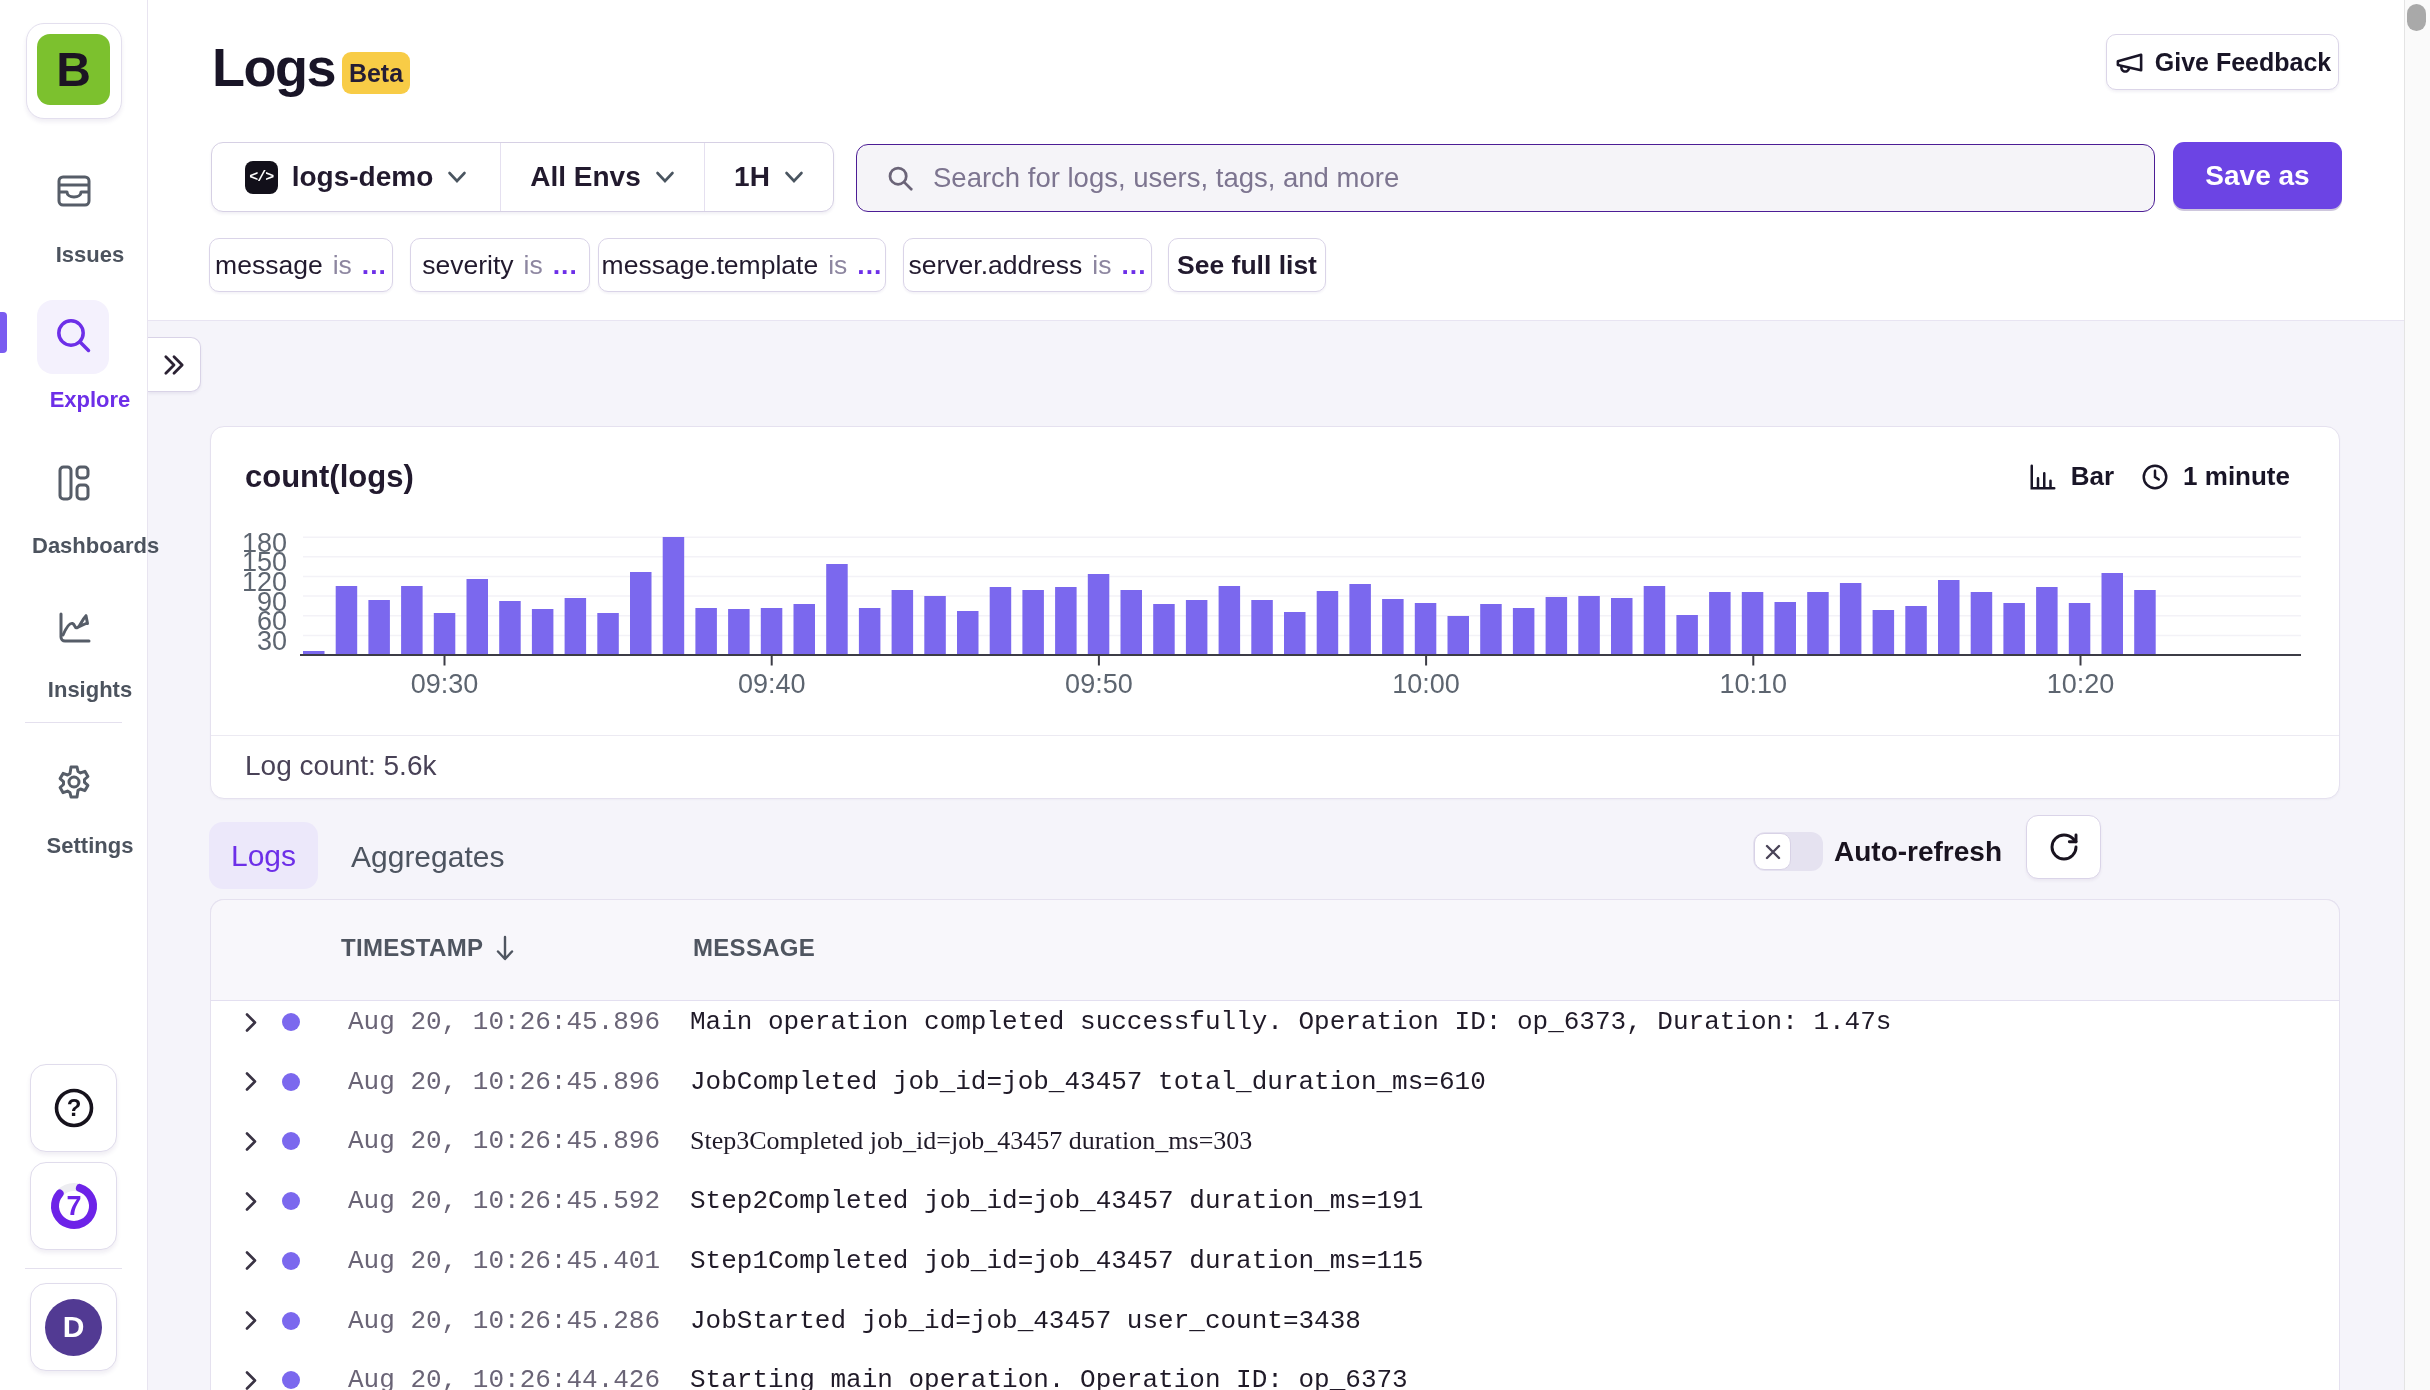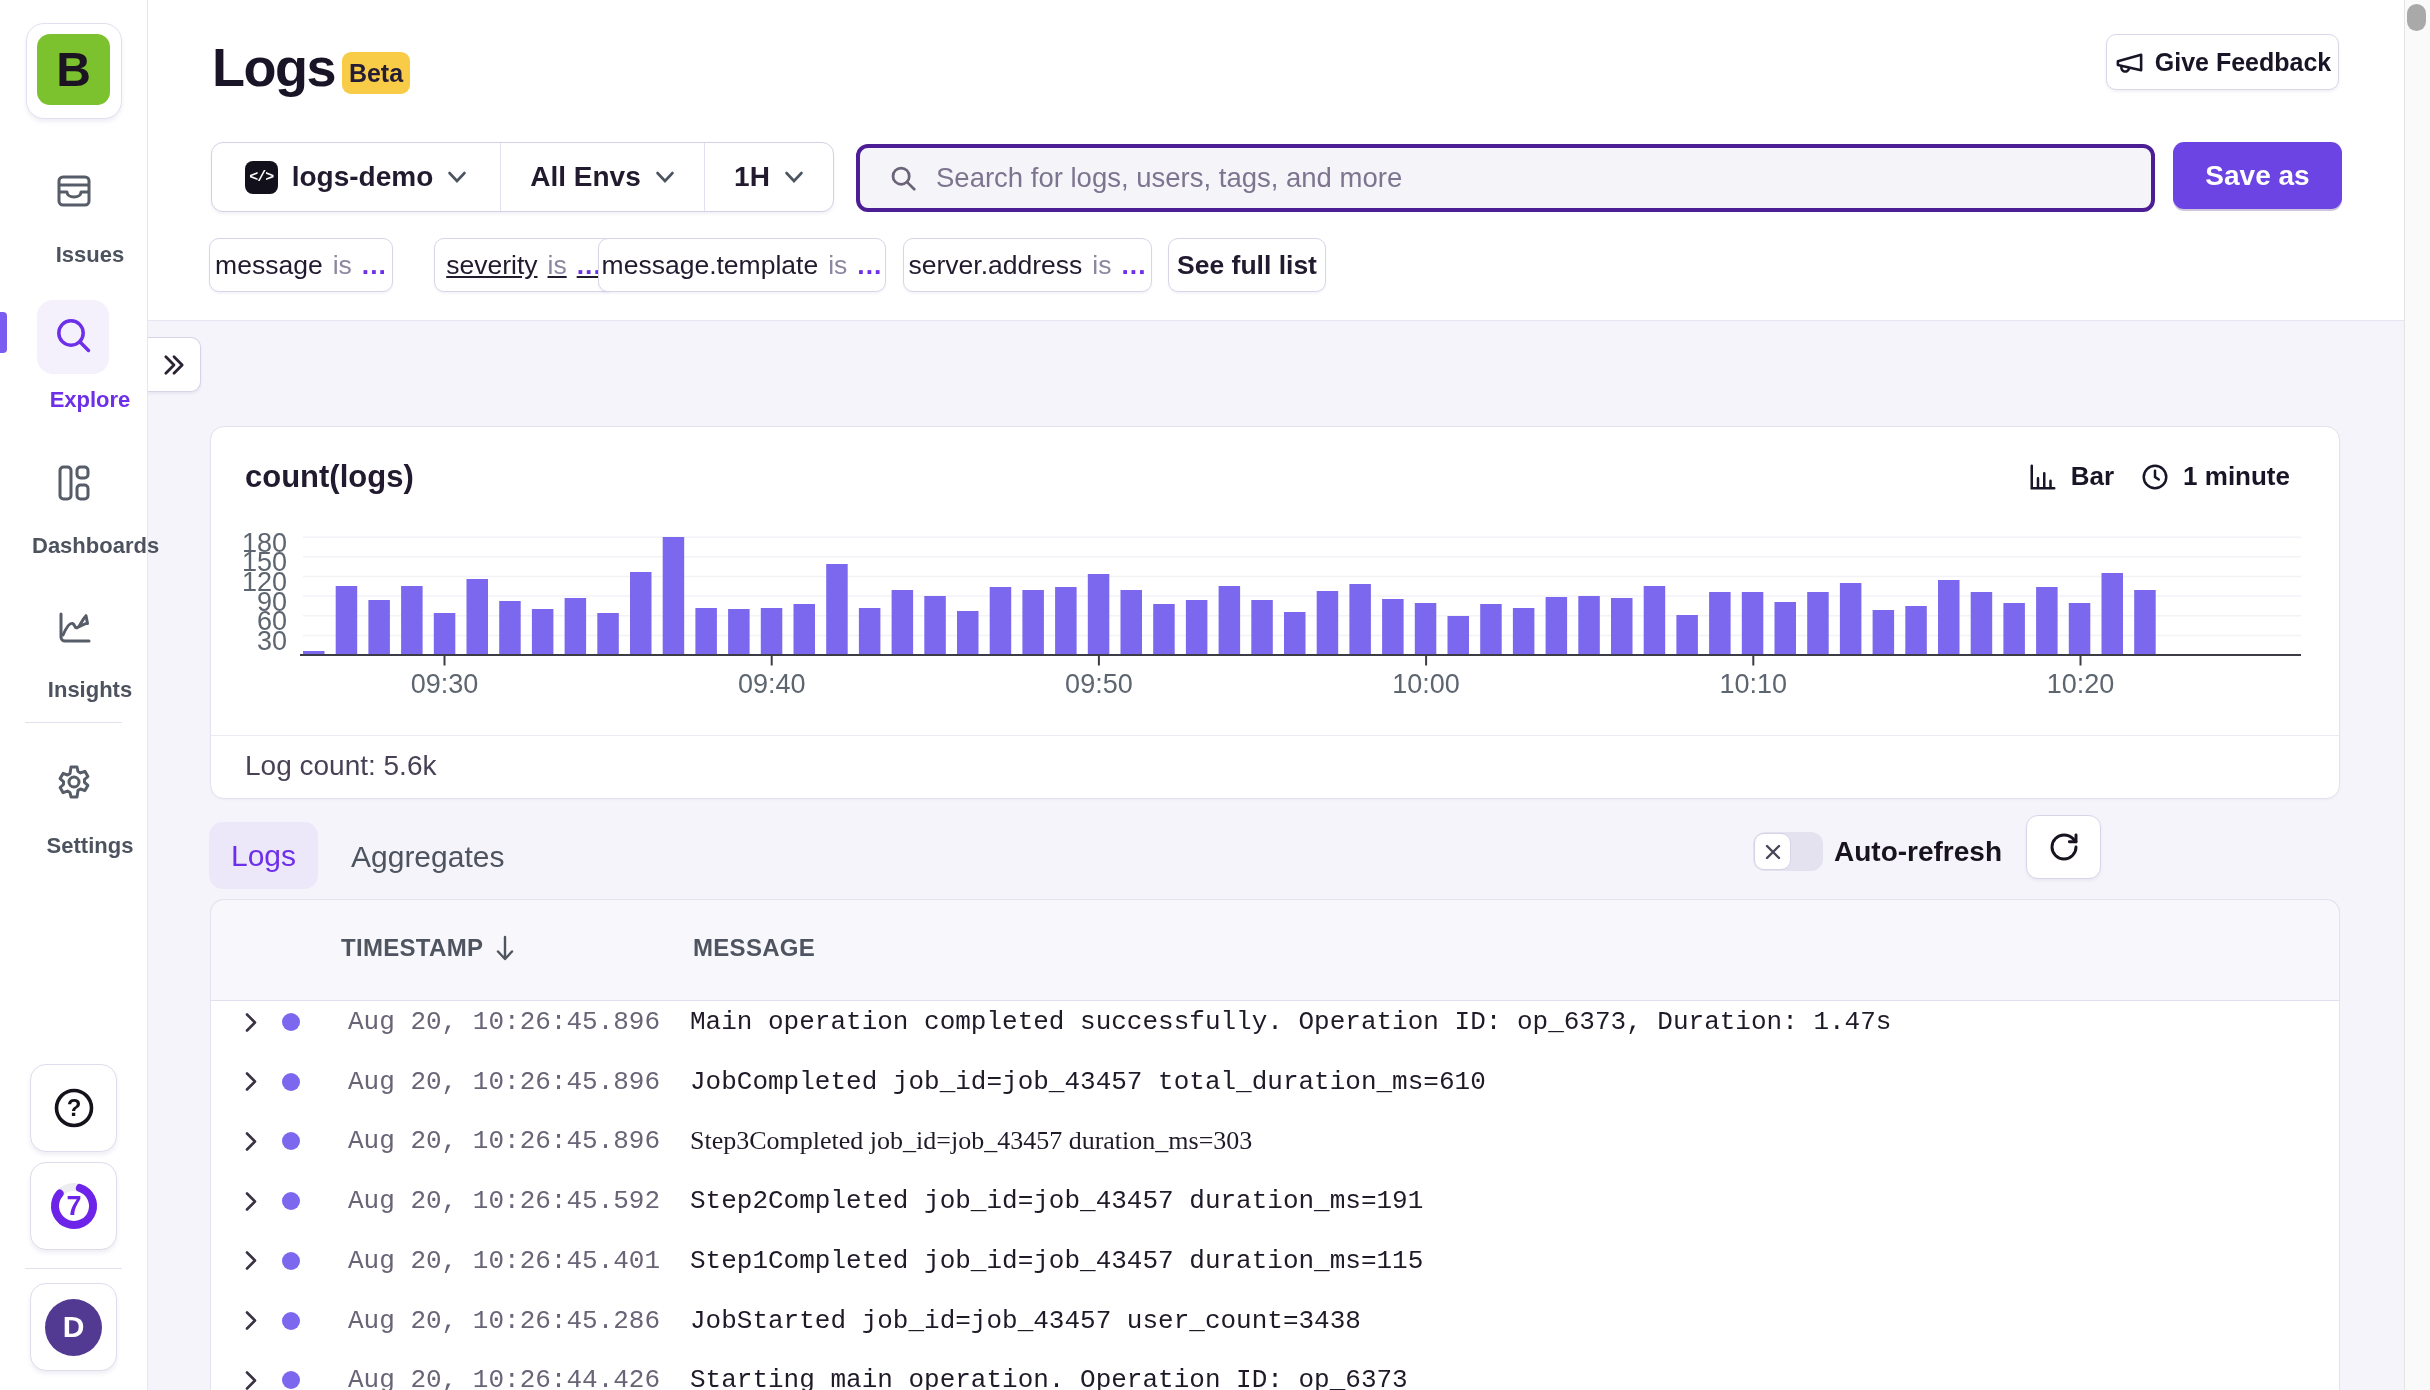--- a/index.html
+++ b/index.html
@@ -22,21 +22,21 @@
 
 #header { left:148px; top:0; width:2256px; height:320px; background:#fff; }
 #title { left:212px; top:36px; font-size:54px; font-weight:bold; color:#191527; letter-spacing:-1.5px; }
 #beta { left:342px; top:52px; width:68px; height:42px; background:#f8cc46; border-radius:9px; display:flex; align-items:center; justify-content:center; font-size:25px; font-weight:bold; color:#241d35; }
 #feedbackBtn { left:2106px; top:34px; width:233px; height:56px; background:#fff; border:1px solid #dbd5e8; border-radius:10px; box-shadow:0 2px 3px rgba(60,40,110,0.07); display:flex; align-items:center; justify-content:center; gap:10px; font-size:25px; font-weight:bold; color:#191527; white-space:nowrap; }
 #filterGroup { left:211px; top:142px; width:623px; height:70px; background:#fff; border:1px solid #d6d0e4; border-radius:12px; box-shadow:0 2px 3px rgba(60,40,110,0.07); display:flex; align-items:center; }
 #codeChip { width:33px; height:33px; background:#12101a; border-radius:8px; color:#fff; display:flex; align-items:center; justify-content:center; font-family:"Liberation Mono",monospace; font-size:15px; font-weight:bold; letter-spacing:-1px; }
 .fseg { display:flex; align-items:center; justify-content:center; gap:14px; font-size:28px; font-weight:bold; color:#221a2e; height:100%; }
 .fdiv { width:1px; height:100%; background:#e5e0f0; }
 .chev { width:20px; height:12px; }
-#searchBar { left:856px; top:144px; width:1299px; height:68px; background:#f5f4f8; border:4px solid #4c1d95; border-radius:12px; display:flex; align-items:center; gap:18px; padding-left:28px; font-size:27.5px; color:#7d7590; }
+#searchBar { left:856px; top:144px; width:1299px; height:68px; background:#f5f4f8; border:1px solid #4c1d95; border-radius:12px; display:flex; align-items:center; gap:18px; padding-left:28px; font-size:27.5px; color:#7d7590; }
 #saveAs { left:2173px; top:142px; width:169px; height:67px; background:#6c44e4; border-radius:11px; display:flex; align-items:center; justify-content:center; font-size:28px; font-weight:bold; color:#fff; box-shadow:0 2px 0 rgba(60,30,120,0.25); }
 .chip { top:238px; height:54px; background:#fff; border:1px solid #dad4e8; border-radius:10px; box-shadow:0 2px 2px rgba(60,40,110,0.05); display:flex; align-items:center; justify-content:center; font-size:26.5px; color:#221a2e; gap:10px; }
 .chip .is { color:#8d86a0; }
 .chip .dots { color:#6d2fe8; font-weight:bold; letter-spacing:1px; }
 
 
 #content { left:148px; top:320px; width:2282px; height:1070px; background:#f5f4fa; border-top:1px solid #e8e4f2; }
 #collapseBtn { left:148px; top:337px; width:53px; height:55px; background:#fff; border:1px solid #d9d3e7; border-left:none; border-radius:0 10px 10px 0; box-shadow:0 2px 3px rgba(60,40,110,0.07); display:flex; align-items:center; justify-content:center; }
 
 
@@ -112,21 +112,21 @@
       </svg>
     <span>Search for logs, users, tags, and more</span>
   </div>
   <div class="abs" id="saveAs">Save as</div>
 
   <div class="abs chip" style="left:209px; width:184px;">
       <span>message</span>
       <span class="is">is</span>
       <span class="dots">...</span>
     </div>
-  <div class="abs chip" style="left:434px; width:180px;text-decoration:underline;">
+  <div class="abs chip" style="left:410px; width:180px;">
       <span>severity</span>
       <span class="is">is</span>
       <span class="dots">...</span>
     </div>
   <div class="abs chip" style="left:598px; width:288px;">
       <span>message.template</span>
       <span class="is">is</span>
       <span class="dots">...</span>
     </div>
   <div class="abs chip" style="left:903px; width:249px;">

